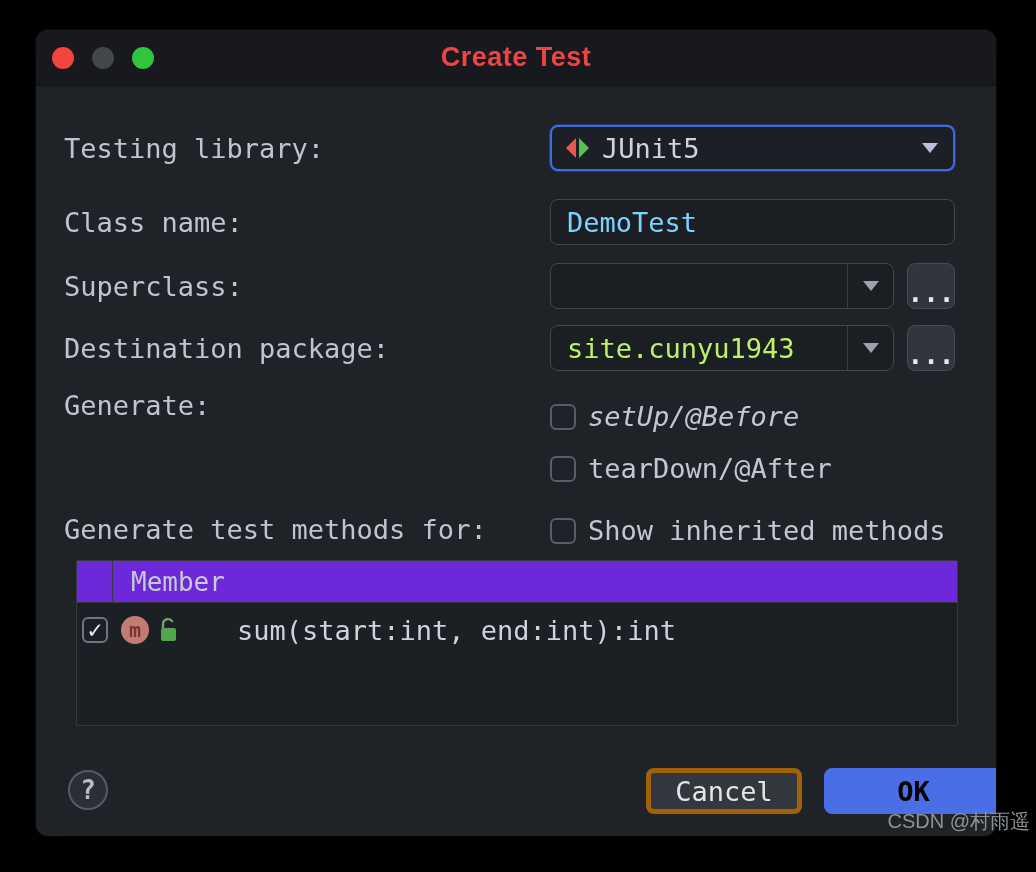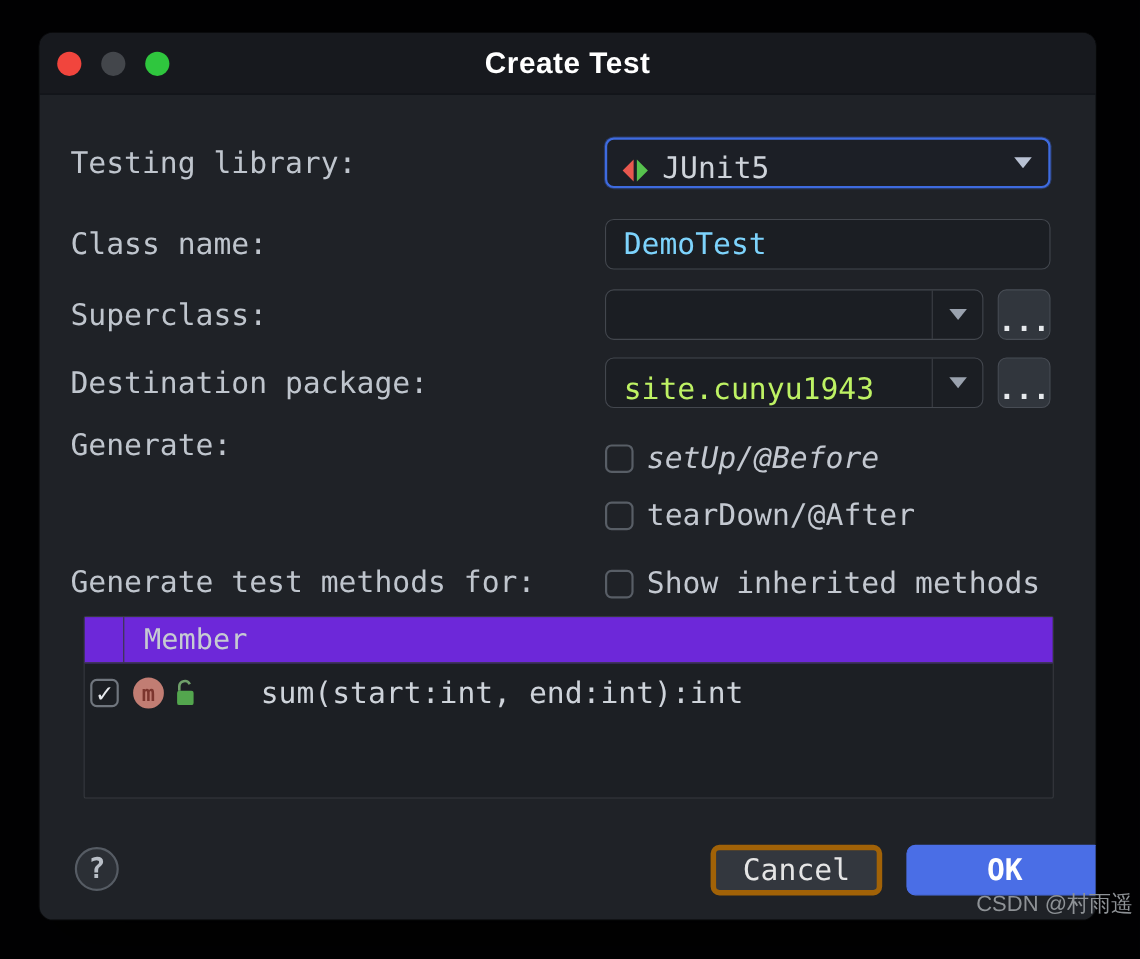--- a/index.html
+++ b/index.html
@@ -15,36 +15,36 @@
     overflow: hidden;
   }
   
   .titlebar {
     position: absolute; left: 0; top: 0; width: 100%; height: 56px;
     background: #17191e; border-bottom: 1px solid #101216;
     display: flex; align-items: center; justify-content: center;
   }
   .title {
     font-family: "Liberation Sans", sans-serif; font-weight: bold;
-    font-size: 27px; color: #ffffff; letter-spacing: .5px;
+    font-size: 27px; color: #ef4444; letter-spacing: .5px;
   }
   .traffic { position: absolute; left: 16px; top: 17px; display: flex; gap: 18px; }
   .light { width: 22px; height: 22px; border-radius: 50%; }
   .light.close { background: #f1453d; }
   .light.min   { background: #43464b; }
   .light.zoom  { background: #2fc63e; }
   
   .row-label {
     position: absolute; left: 28px; color: #bfc5cd; font-size: 27px;
     display: flex; align-items: center; height: 46px; white-space: pre;
   }
   .field, .combo {
     position: absolute; background: #1b1e23; border: 1px solid #43474e;
     border-radius: 8px; color: #ced3da; font-size: 27px;
-    font-family: inherit; display: flex; align-items: flex-end;
+    font-family: inherit; display: flex; align-items: center;
   }
   .combo-focused {
     border: 2px solid #3e6be0; box-shadow: 0 0 0 1px rgba(62,107,224,.35);
     background: #1c1f26;
   }
   .arrow-zone {
     margin-left: auto; align-self: stretch; width: 46px;
     display: flex; align-items: center; justify-content: center;
   }
   .arrow-zone.divided { border-left: 1px solid #3c4046; }
@@ -107,21 +107,21 @@
     position: absolute; top: 738px; height: 46px; border-radius: 8px;
     font-family: inherit; font-size: 27px; display: flex;
     align-items: center; justify-content: center; cursor: pointer;
   }
   .btn-cancel {
     left: 610px; width: 156px; background: #33373e;
     border: 5px solid #a16207; color: #e5e5e5;
   }
   .btn-ok {
     left: 788px; width: 179px; background: #4a6ee6;
-    border: 1px solid #4a6ee6; color: #ffffff; font-weight: bold;
+    border: 1px solid #4a6ee6; color: #000000; font-weight: bold;
   }
   
   .watermark {
     position: absolute; right: 6px; top: 808px; color: #8e9296;
     font-family: "Liberation Sans", sans-serif; font-size: 20px; text-align: center;
   }
 </style>
 </head>
 <body>
 

